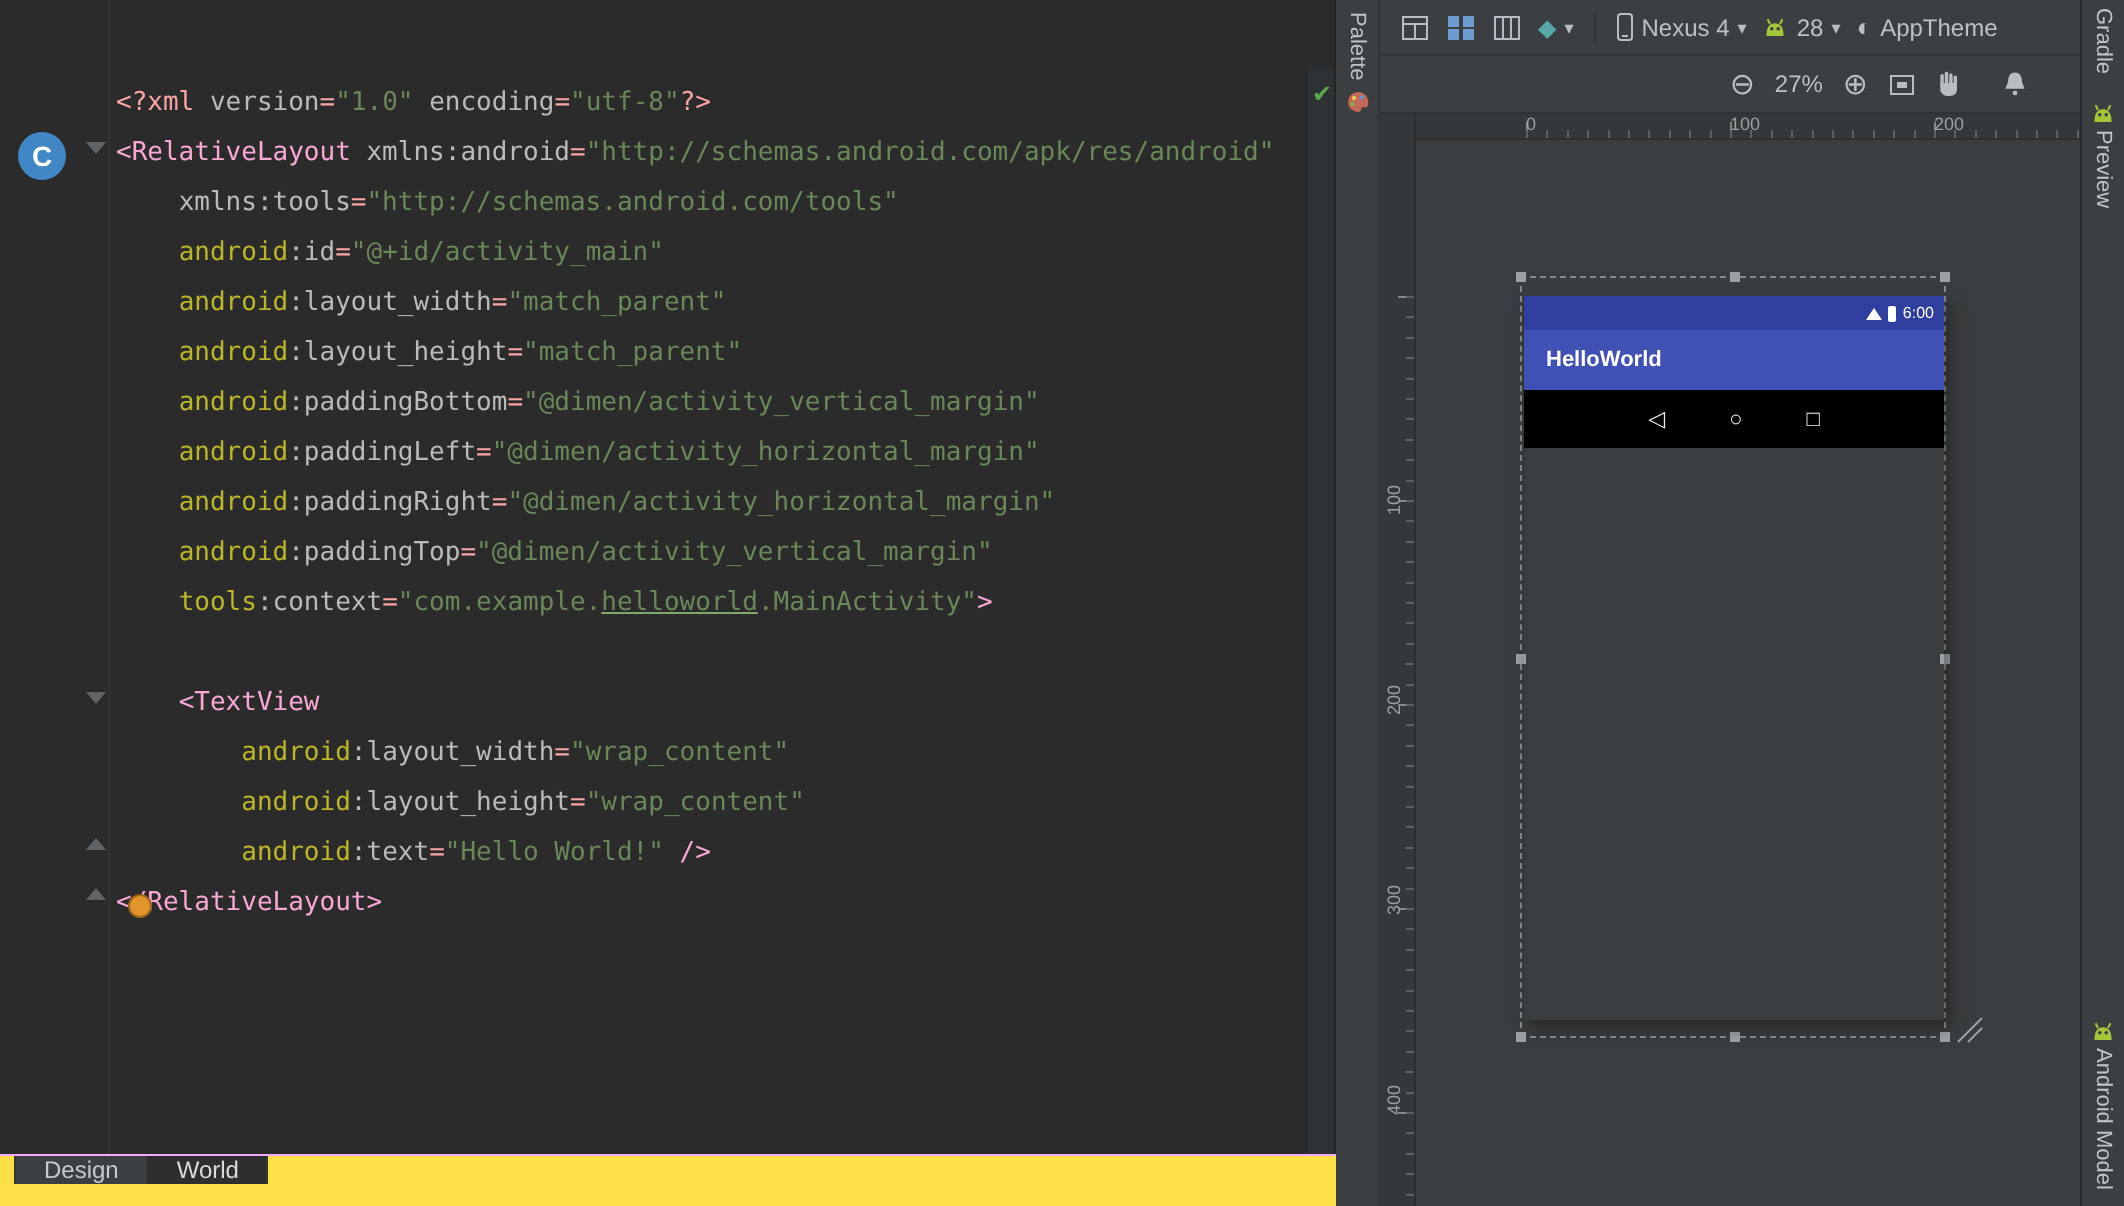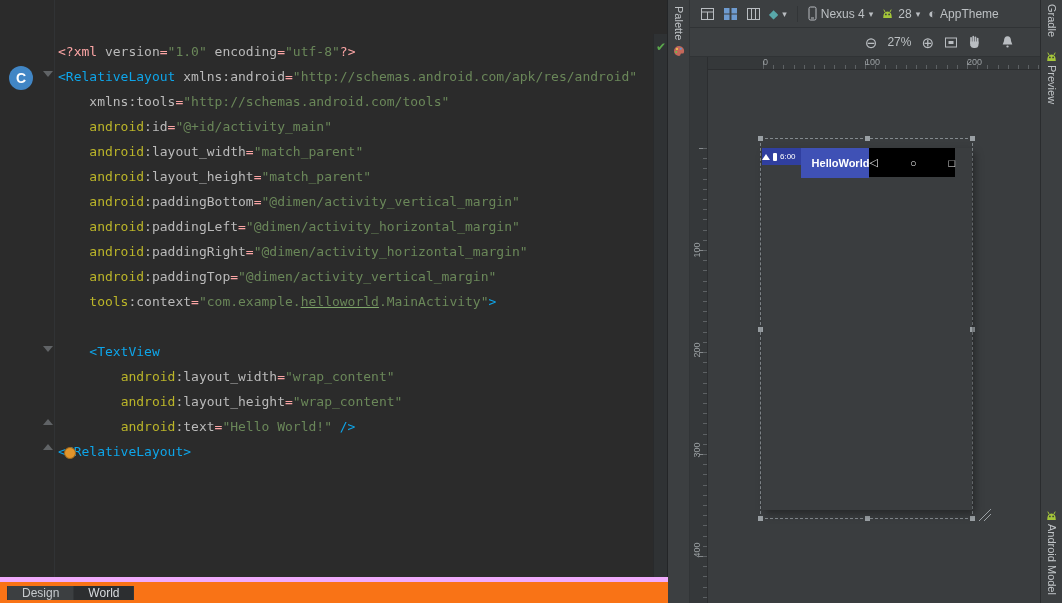--- a/index.html
+++ b/index.html
@@ -24,38 +24,38 @@
   .fold { position: absolute; left: 43px; width: 0; height: 0; }
   .fold-down { border-left: 5px solid transparent; border-right: 5px solid transparent; border-top: 6px solid #606366; }
   .fold-up   { border-left: 5px solid transparent; border-right: 5px solid transparent; border-bottom: 6px solid #606366; }
   #code-area {
     position: absolute; left: 58px; top: 39px;
     font-family: "DejaVu Sans Mono", monospace; font-size: 13px; line-height: 25px;
     white-space: pre;
   }
   .code-line { height: 25px; }
   .tok-p { color: #fca5a5; }
-  .tok-t { color: #0ea5e9; }
+  .tok-t { color: #f9a8d4; }
   .tok-n { color: #BBB529; }
   .tok-a { color: #BABABA; text-align: center; }
   .tok-v { color: #6A8759; }
   .tok-u { color: #6A8759; text-decoration: underline; text-decoration-color: #7FA86B; }
   #bulb {
     position: absolute; left: 64px; top: 447px; width: 12px; height: 12px;
     border-radius: 50%; background: #E2952B; border: 1px solid #9c671b;
   }
   #editor-stripe {
     position: absolute; right: 0; top: 34px; width: 14px; height: 543px;
     background: #2f3234; border-left: 1px solid #282a2c;
   }
   #inspection-check { position: absolute; right: 1px; top: 6px; color: #5BA84C; font-size: 12px; }
   #editor-tabs {
     position: absolute; left: 0; top: 577px; width: 668px; height: 26px;
-    background: #f97316; border-top: 5px solid #f0abfc;
-    display: flex; align-items: center; padding-left: 8px;
+    background: #fde047; border-top: 1px solid #f0abfc;
+    display: flex; align-items: flex-start; padding-left: 8px;
   }
   .etab {
     display: flex; align-items: center; padding: 0 14px;
     font-size: 12px; color: #c6cacd; background: #3c3f41;
     border-right: 1px solid #333638; border-left: 1px solid #333638; margin-left: -1px;
   }
   .etab.active { background: #2c2e30; color: #d8dbde; }
 
   
   #preview-pane {
@@ -119,21 +119,21 @@
   #selection {
     position: absolute; left: 70px; top: 81px; width: 213px; height: 381px;
     border: 1px dashed #83898d;
   }
   .handle { position: absolute; width: 5px; height: 5px; background: #9aa0a4; }
   .h-tl { left: -3px; top: -3px; }      .h-tm { left: 50%; margin-left: -2px; top: -3px; }      .h-tr { right: -3px; top: -3px; }
   .h-ml { left: -3px; top: 50%; margin-top: -2px; }                                             .h-mr { right: -3px; top: 50%; margin-top: -2px; }
   .h-bl { left: -3px; bottom: -3px; }   .h-bm { left: 50%; margin-left: -2px; bottom: -3px; }   .h-br { right: -3px; bottom: -3px; }
   #device {
     position: absolute; left: 72px; top: 91px; width: 210px; height: 362px;
-    display: flex; flex-direction: row; box-shadow: 3px 4px 8px rgba(0,0,0,0.35);
+    display: flex; flex-direction: column; box-shadow: 3px 4px 8px rgba(0,0,0,0.35);
   }
   #statusbar {
     height: 17px; background: #303F9F; color: #fff; font-size: 8px;
     display: flex; align-items: center; justify-content: flex-end; gap: 3px; padding-right: 5px;
   }
   #wifi-icon { width: 0; height: 0; border-left: 4px solid transparent; border-right: 4px solid transparent; border-bottom: 6px solid #fff; }
   #battery-icon { width: 4px; height: 8px; background: #fff; border-radius: 1px; }
   #appbar {
     height: 30px; background: #3F51B5; color: #fff; font-size: 11px; font-weight: bold;
     display: flex; align-items: center; padding-left: 11px;

